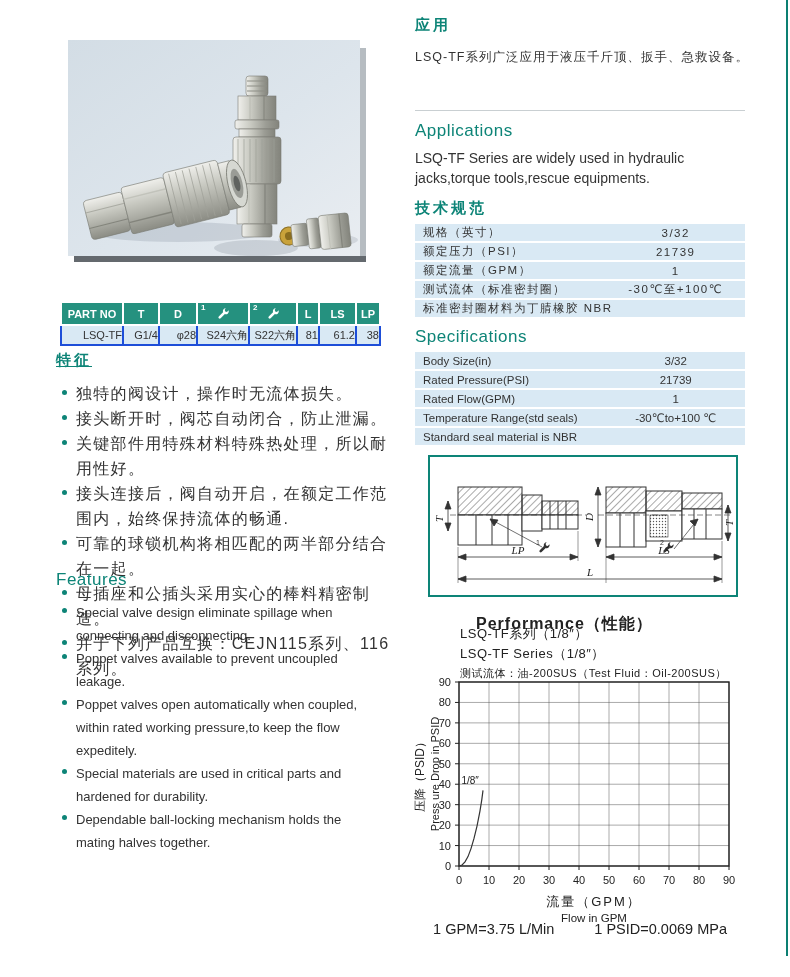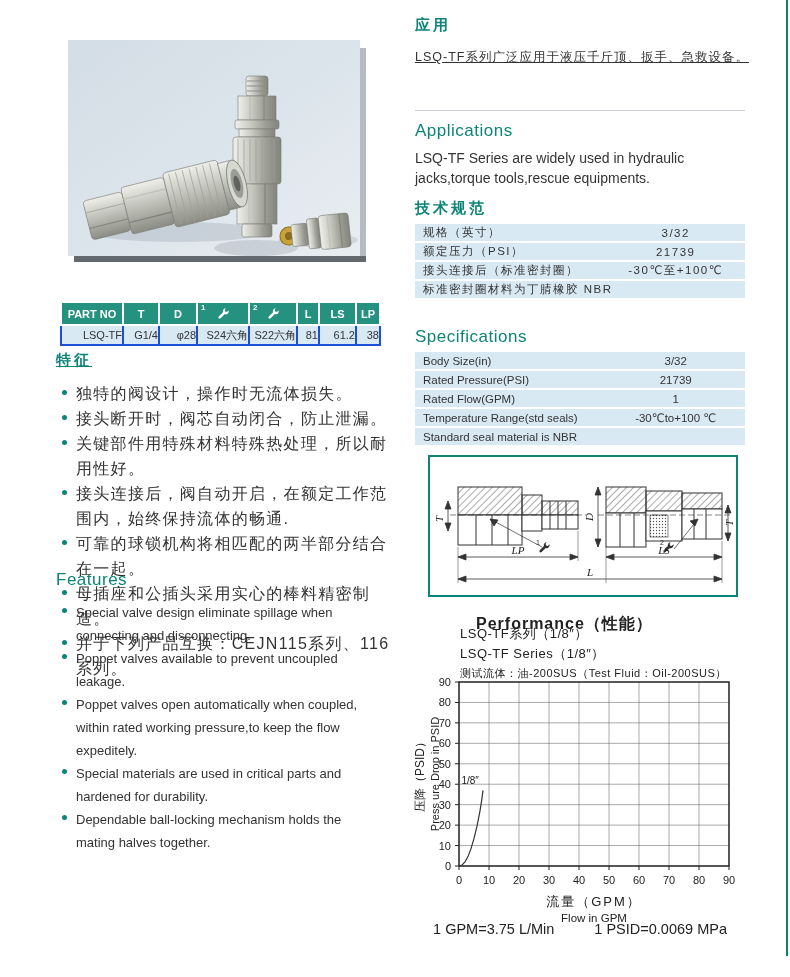--- a/index.html
+++ b/index.html
@@ -192,40 +192,44 @@
   <h2 class="h-en abs" style="left:56px;top:570px;">Features</h2>
   <ul id="en-bullets" class="blt en abs" style="left:60px;top:601px;width:318px;">
       <li>Special valve design eliminate spillage when connecting and disconnecting.</li>
       <li>Poppet valves available to prevent uncoupled leakage.</li>
       <li>Poppet valves open automatically when coupled, within rated working pressure,to keep the flow expeditely.</li>
       <li>Special materials are used in critical parts and hardened for durability.</li>
       <li>Dependable ball-locking mechanism holds the mating halves together.</li>
     </ul>
 
   <h2 class="h-cn abs" style="left:415px;top:16px;">应用</h2>
-  <div class="cn-text abs" style="left:415px;top:47px;width:345px;text-decoration:underline;">LSQ-TF系列广泛应用于液压千斤顶、扳手、急救设备。</div>
+  <div class="cn-text abs" style="left:415px;top:47px;width:345px;">LSQ-TF系列广泛应用于液压千斤顶、扳手、急救设备。</div>
 
   <div class="sep" style="left:415px;top:110px;width:330px;"></div>
 
   <h2 class="h-en abs" style="left:415px;top:121px;">Applications</h2>
   <div class="en-text abs" style="left:415px;top:148px;width:335px;">LSQ-TF Series are widely used in hydraulic jacks,torque tools,rescue equipments.</div>
 
   <h2 class="h-cn abs" style="left:415px;top:199px;">技术规范</h2>
   <table class="spec cn abs" style="left:415px;top:222px;">
       <tbody id="cn-spec">
         <tr>
           <td>规格（英寸）</td>
           <td class="val">3/32</td>
         </tr>
         <tr>
           <td>额定压力（PSI）</td>
           <td class="val">21739</td>
         </tr>
         <tr>
-          <td>接头连接后（标准密封圈）</td>
+          <td>额定流量（GPM）</td>
+          <td class="val">1</td>
+        </tr>
+        <tr>
+          <td>测试流体（标准密封圈）</td>
           <td class="val">-30℃至+100℃</td>
         </tr>
         <tr>
           <td colspan="2">标准密封圈材料为丁腈橡胶 NBR</td>
         </tr>
       </tbody>
     </table>
 
   <h2 class="h-en abs" style="left:415px;top:327px;">Specifications</h2>
   <table class="spec abs" style="left:415px;top:350px;">

